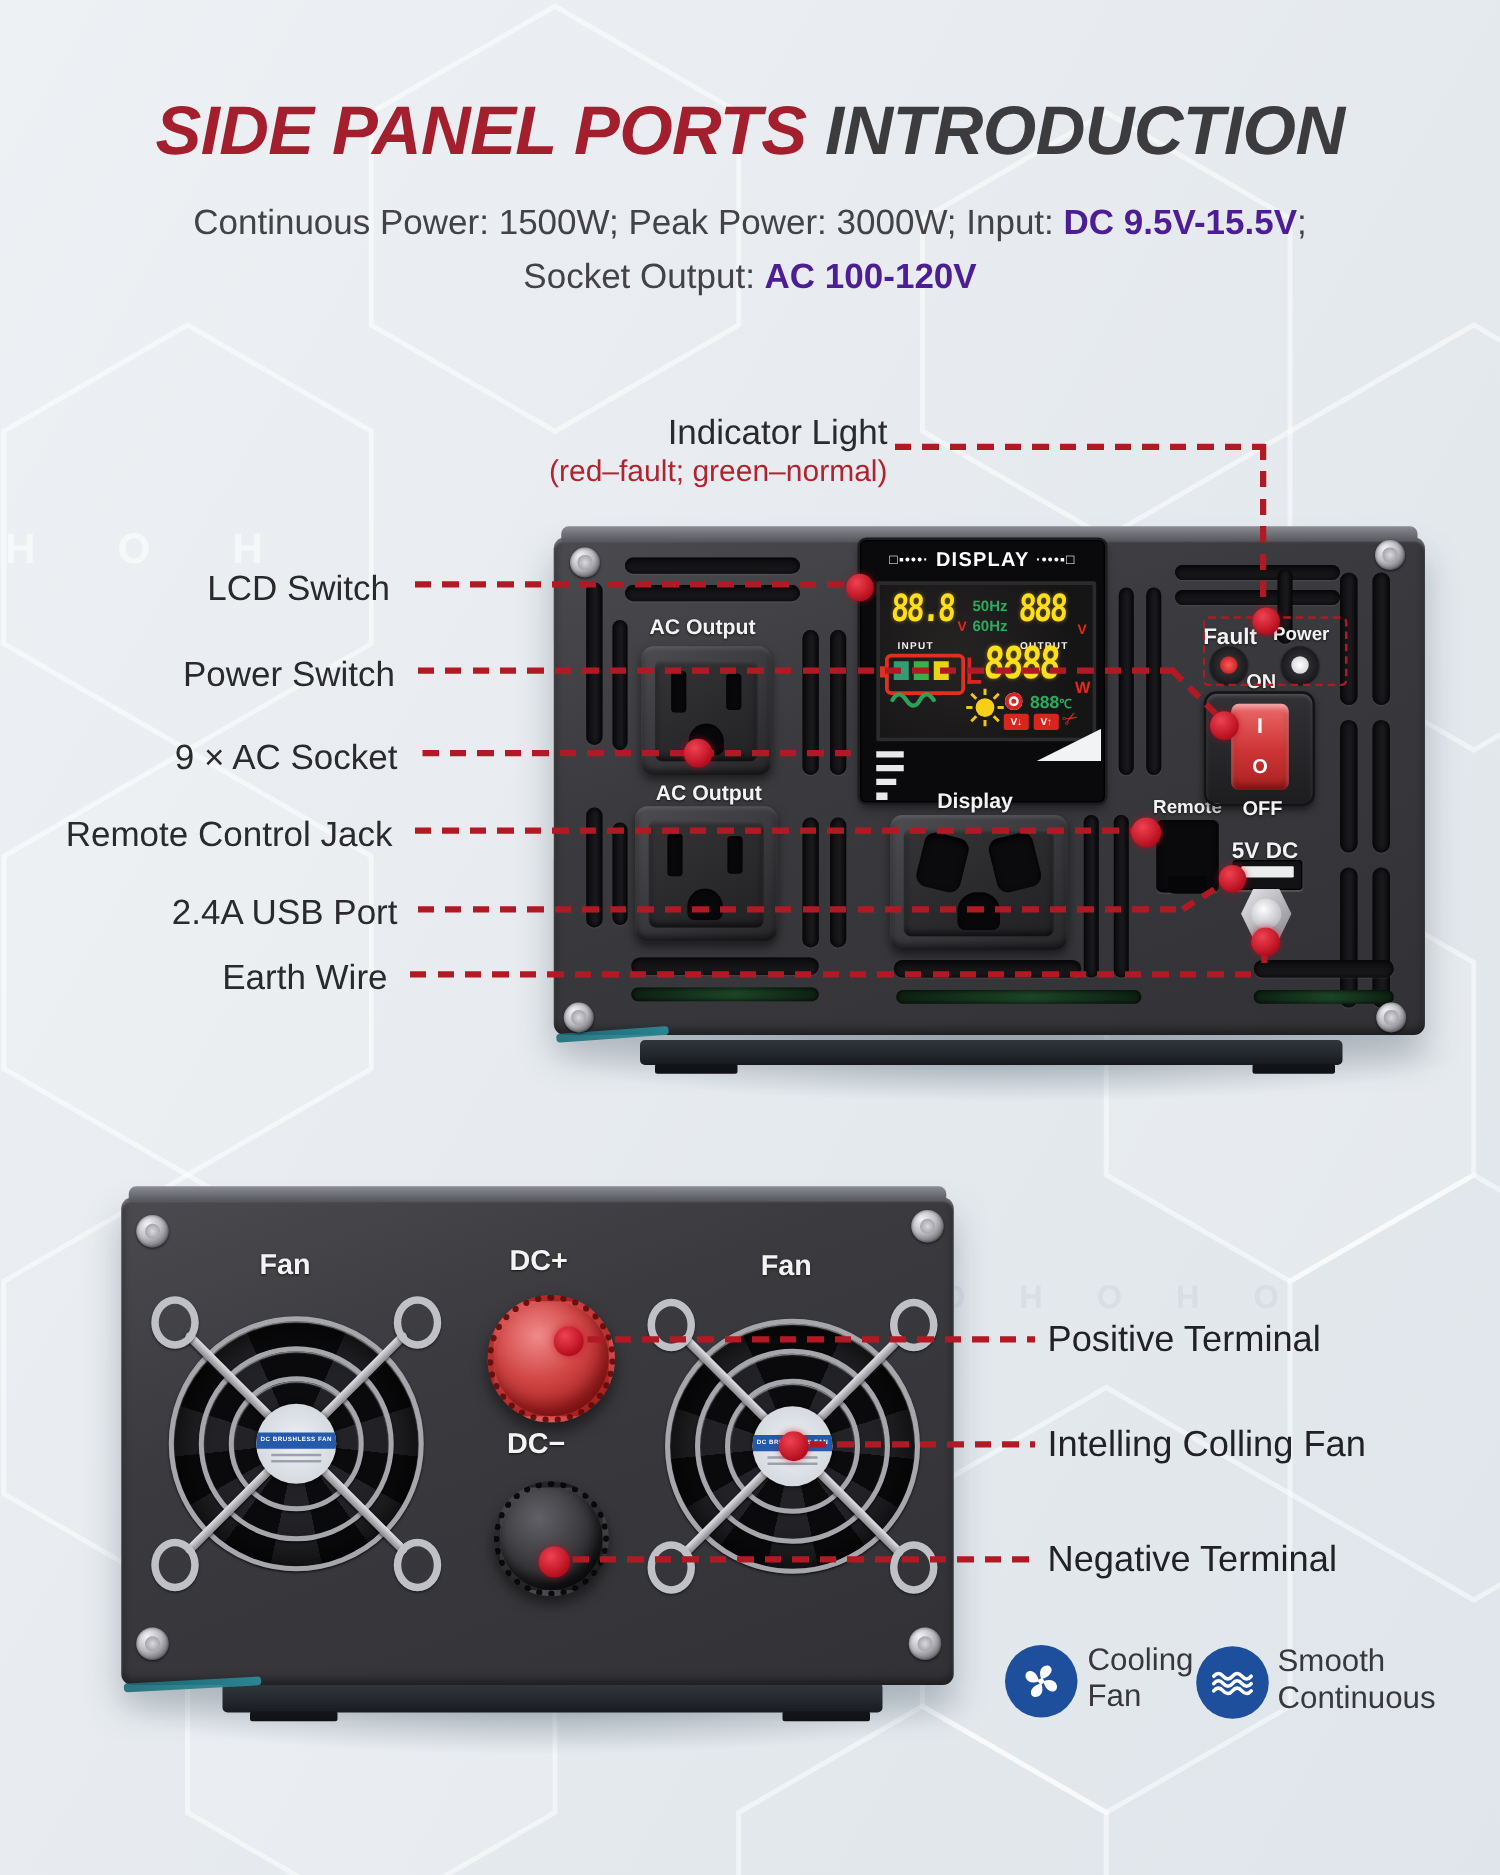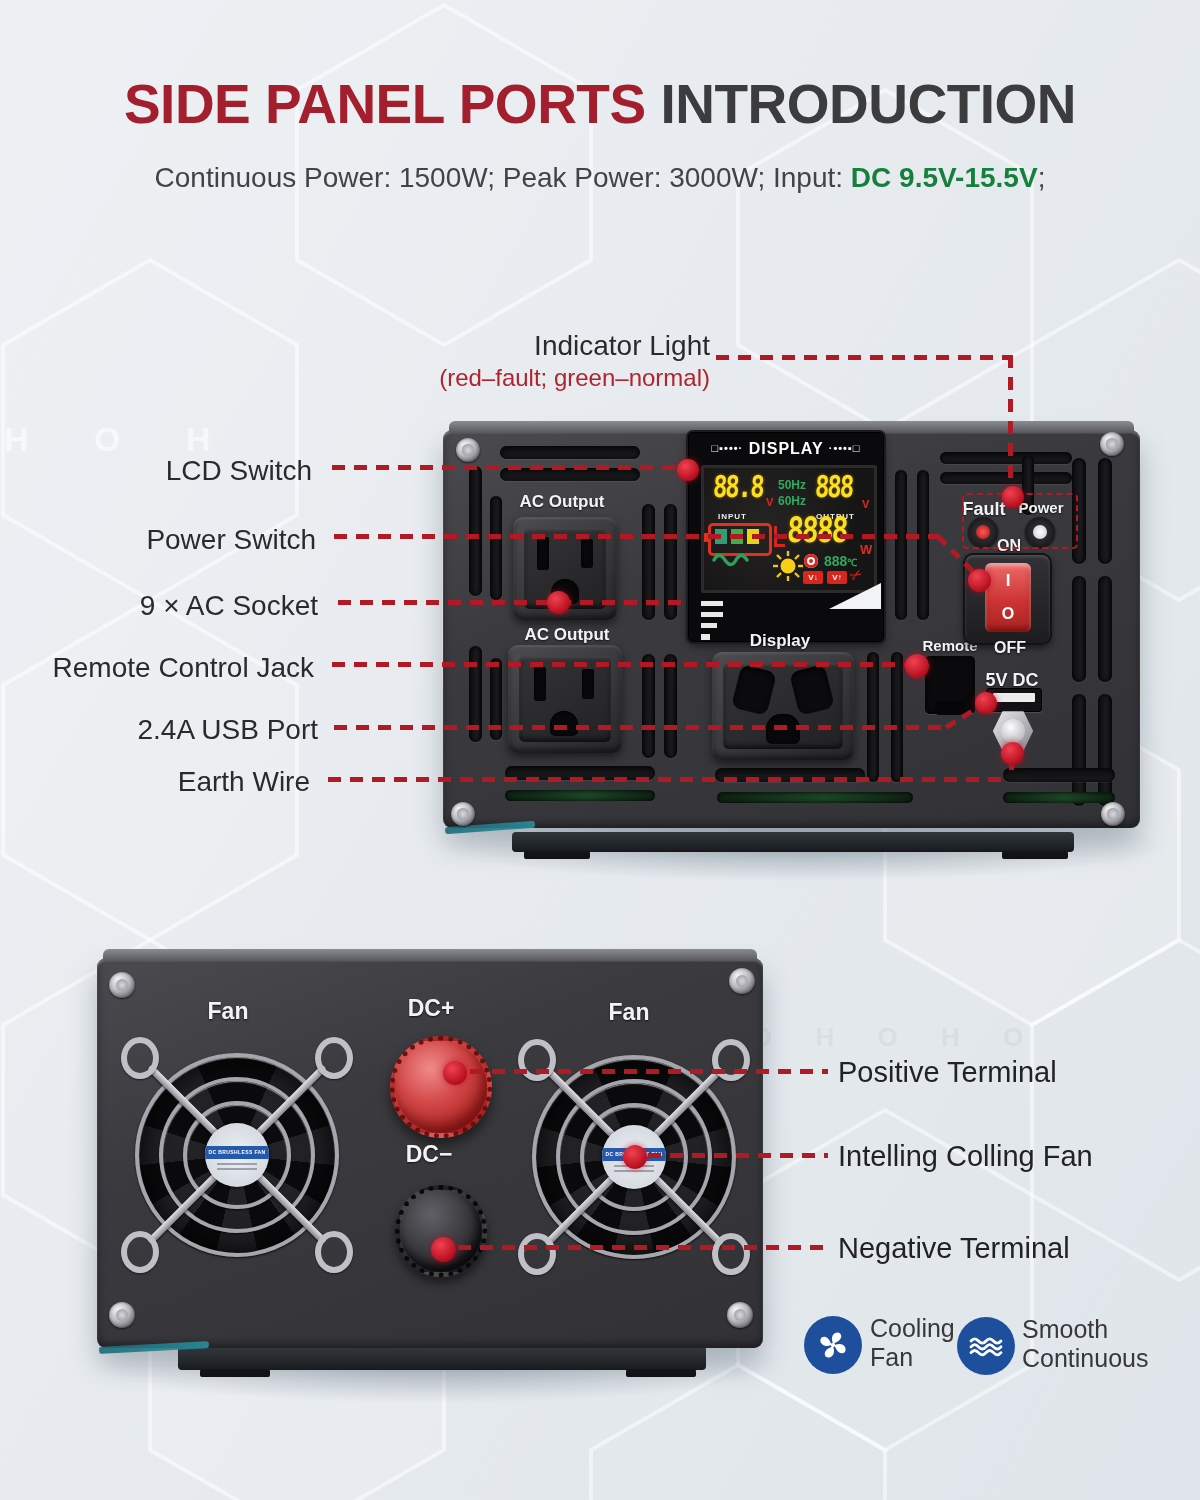--- a/index.html
+++ b/index.html
@@ -84,24 +84,24 @@
                background:radial-gradient(#eef0f4,#ccd2d9);box-shadow:0 0 4px rgba(0,0,0,.6);}
   .fan-sticker b{position:absolute;left:0;right:0;top:23px;height:13px;background:#2459ac;color:#fff;
                font-size:5px;font-weight:bold;text-align:center;line-height:13px;letter-spacing:.4px;}
   .fan-sticker i{position:absolute;left:12px;right:12px;height:2px;background:#9aa3ad;display:block;}
   .knob{border-radius:50%;z-index:7;}
   .knob-red{background:radial-gradient(circle at 38% 30%,#f08a8a,#d14545 42%,#a92424 78%,#871a1a);
             border:5px dotted rgba(95,12,12,.9);box-shadow:0 7px 12px rgba(0,0,0,.5),inset -5px -8px 12px rgba(80,0,0,.55);}
   .knob-blk{background:radial-gradient(circle at 38% 30%,#606066,#3a3a3e 48%,#1d1d20 80%);
             border:5px dotted rgba(8,8,10,.95);box-shadow:0 6px 10px rgba(0,0,0,.5),inset -4px -7px 10px rgba(0,0,0,.7);}
   
-  .title{width:100%;text-align:center;font-weight:bold;font-size:55px;letter-spacing:-.5px;z-index:10;white-space:nowrap;}
+  .title{width:100%;text-align:center;font-weight:bold;font-size:55px;letter-spacing:-.5px;z-index:10;white-space:nowrap;font-style:italic;}
   .title .red{color:#a31f2e;} .title .dark{color:#3c3c3f;}
   .subtitle{width:100%;text-align:center;font-size:28px;color:#434347;line-height:43px;z-index:10;}
-  .subtitle .red{color:#15803d;font-weight:bold;}
+  .subtitle .red{color:#4c1d95;font-weight:bold;}
   .feat-ic{width:58px;height:58px;border-radius:50%;background:#1d4f9c;z-index:10;display:flex;align-items:center;justify-content:center;}
   .feat-tx{font-size:25px;color:#38383c;line-height:29px;z-index:10;}
   .wmark{color:rgba(255,255,255,.55);font-weight:bold;z-index:1;white-space:nowrap;}
 </style>
 </head>
 <body>
 
 <svg class="abs" style="left:0;top:0;z-index:0" width="1200" height="1500" viewBox="0 0 1200 1500">
   <g fill="none" stroke="#ffffff" stroke-width="4" stroke-opacity="0.5">
     <polygon points="150,260 297,345 297,515 150,600 3,515 3,345"></polygon>
@@ -119,20 +119,21 @@
   </g>
 </svg>
 <div class="abs wmark" style="left:4px;top:420px;font-size:34px;letter-spacing:28px;">H O H</div>
 <div class="abs wmark" style="left:752px;top:1022px;font-size:26px;letter-spacing:18px;color:rgba(205,213,220,.5);">O H O H O</div>
 
 <div class="abs title" style="left:0;top:72px;">
   <span class="red">SIDE PANEL PORTS</span><span class="dark"> INTRODUCTION</span>
 </div>
 <div class="abs subtitle" style="left:0;top:156px;">
   <div><span>Continuous Power: 1500W; Peak Power: 3000W; Input: </span><span class="red">DC 9.5V-15.5V</span><span>;</span></div>
+  <div><span>Socket Output: </span><span class="red">AC 100-120V</span></div>
 </div>
 
 <div class="abs gshadow" style="left:430px;top:806px;width:740px;height:76px;"></div>
 <div class="abs base" style="left:512px;top:832px;width:562px;height:20px;"></div>
 <div class="abs foot" style="left:524px;top:851px;width:66px;height:8px;"></div>
 <div class="abs foot" style="left:1002px;top:851px;width:66px;height:8px;"></div>
 
 <div class="abs panel" style="left:443px;top:430px;width:697px;height:398px;">
   <div class="lip"></div>
   <div class="teal" style="left:2px;bottom:-3px;width:90px;transform:rotate(-4deg);"></div>

